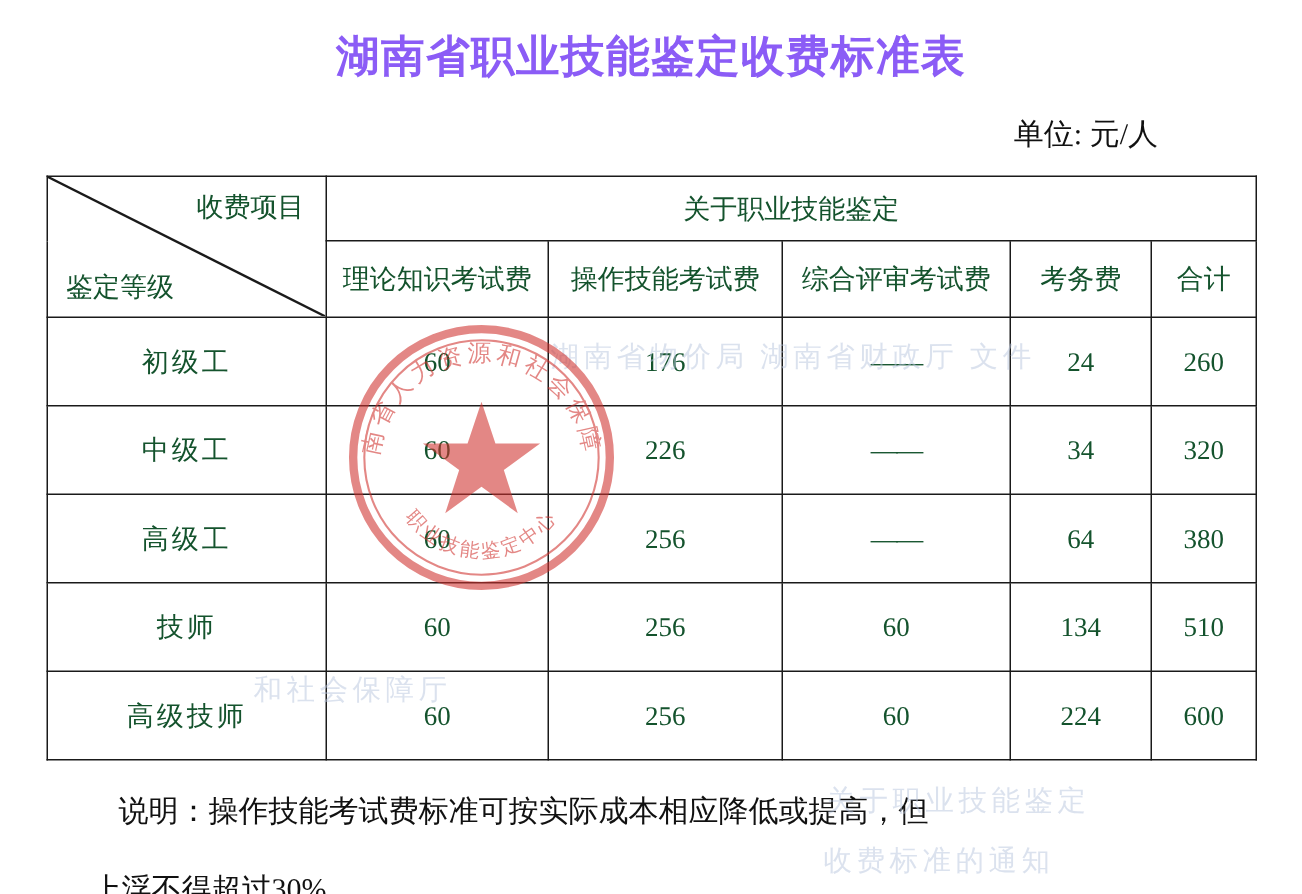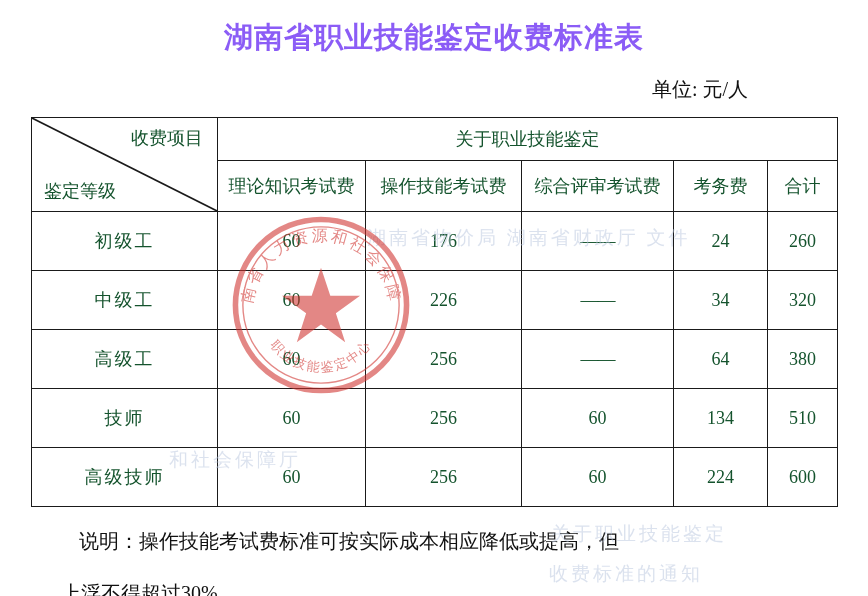--- a/index.html
+++ b/index.html
@@ -26,21 +26,21 @@
     font-size: 29px;
     font-weight: bold;
     letter-spacing: 1px;
     padding-top: 18px;
     color: #8b5cf6;
     font-family: "Liberation Serif", "DejaVu Serif", serif;
   }
   .unit-line {
     text-align: right;
     font-size: 20px;
-    padding-right: 120px;
+    padding-right: 96px;
     padding-top: 18px;
     color: #111111;
   }
   .table-wrap {
     position: relative;
     margin: 14px auto 0 auto;
     width: 806px;
   }
   table.fee {
     border-collapse: collapse;

